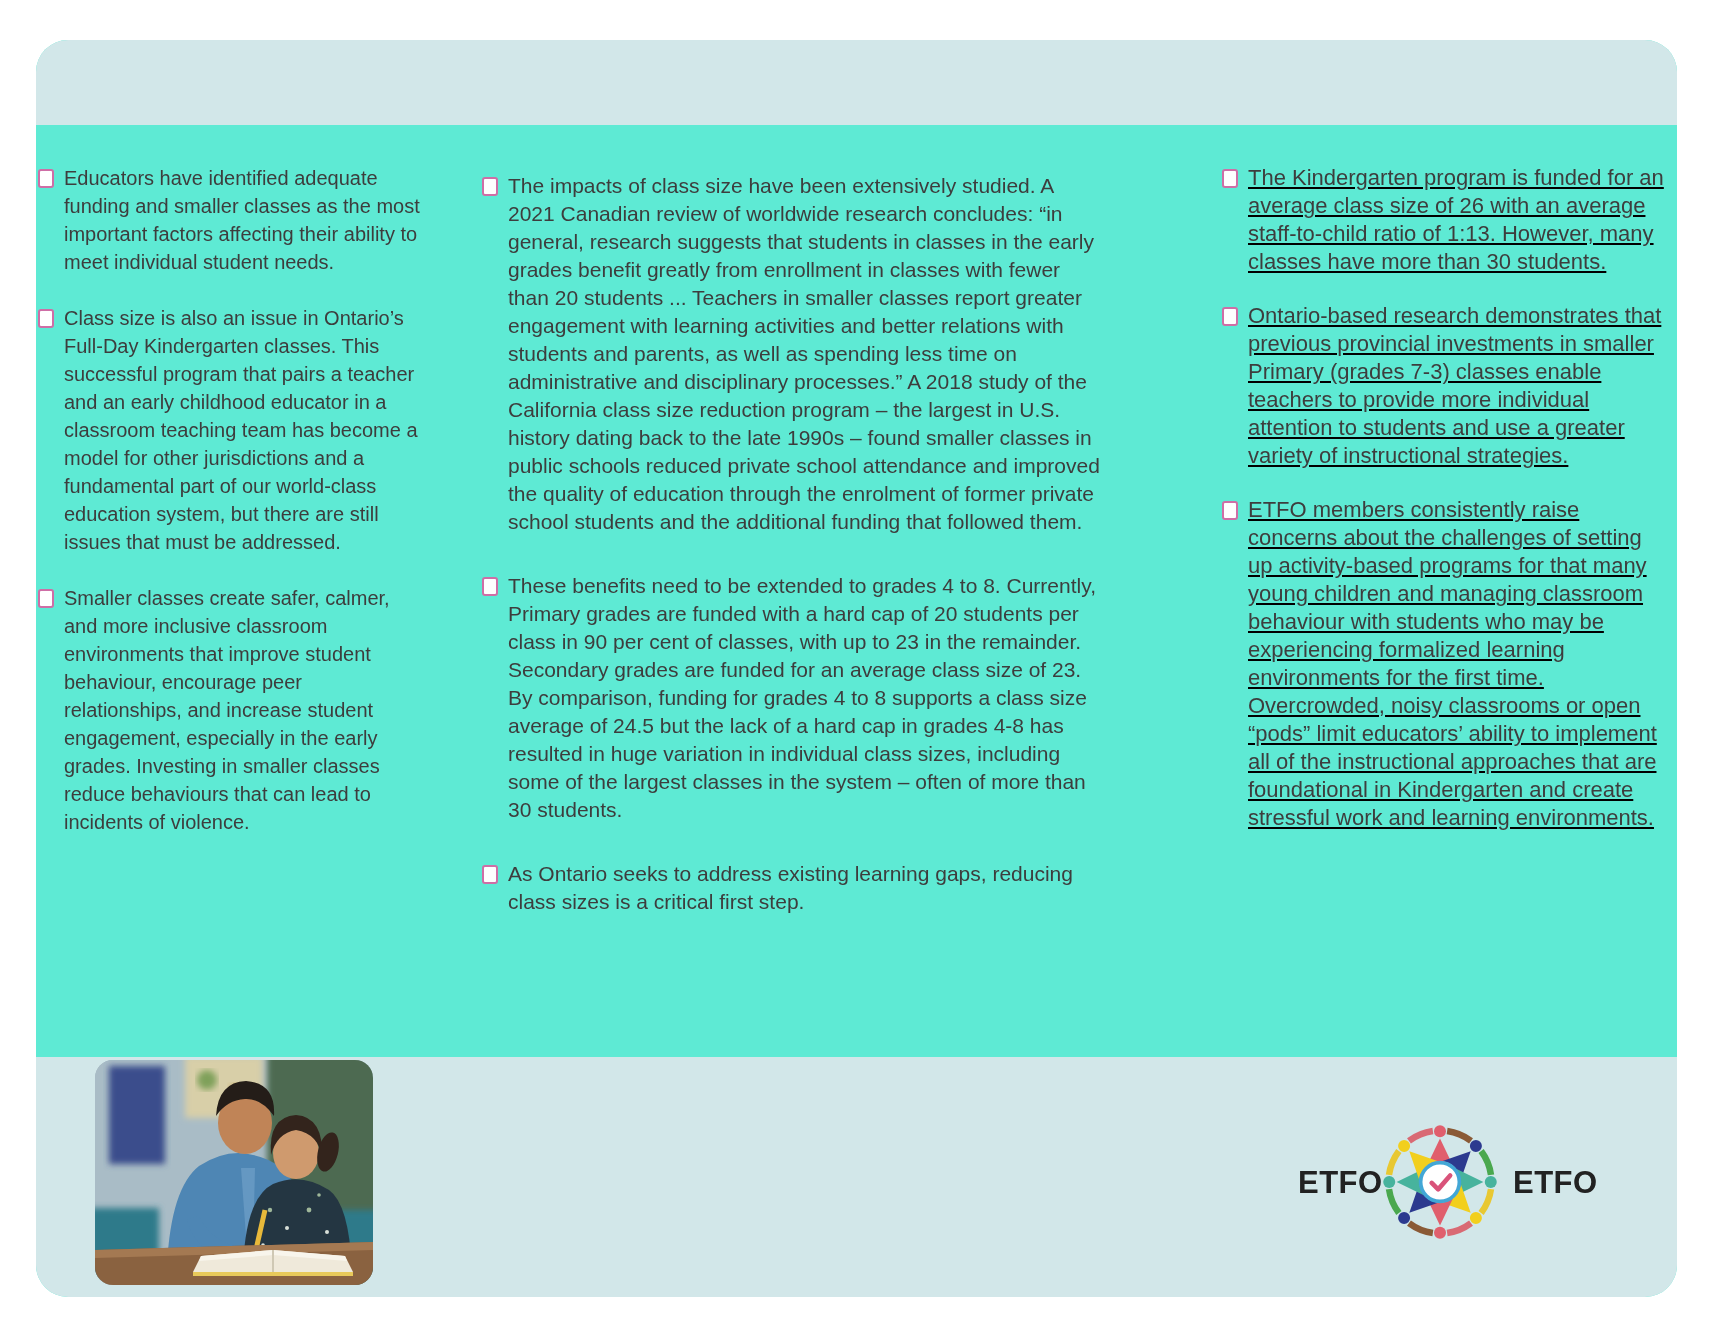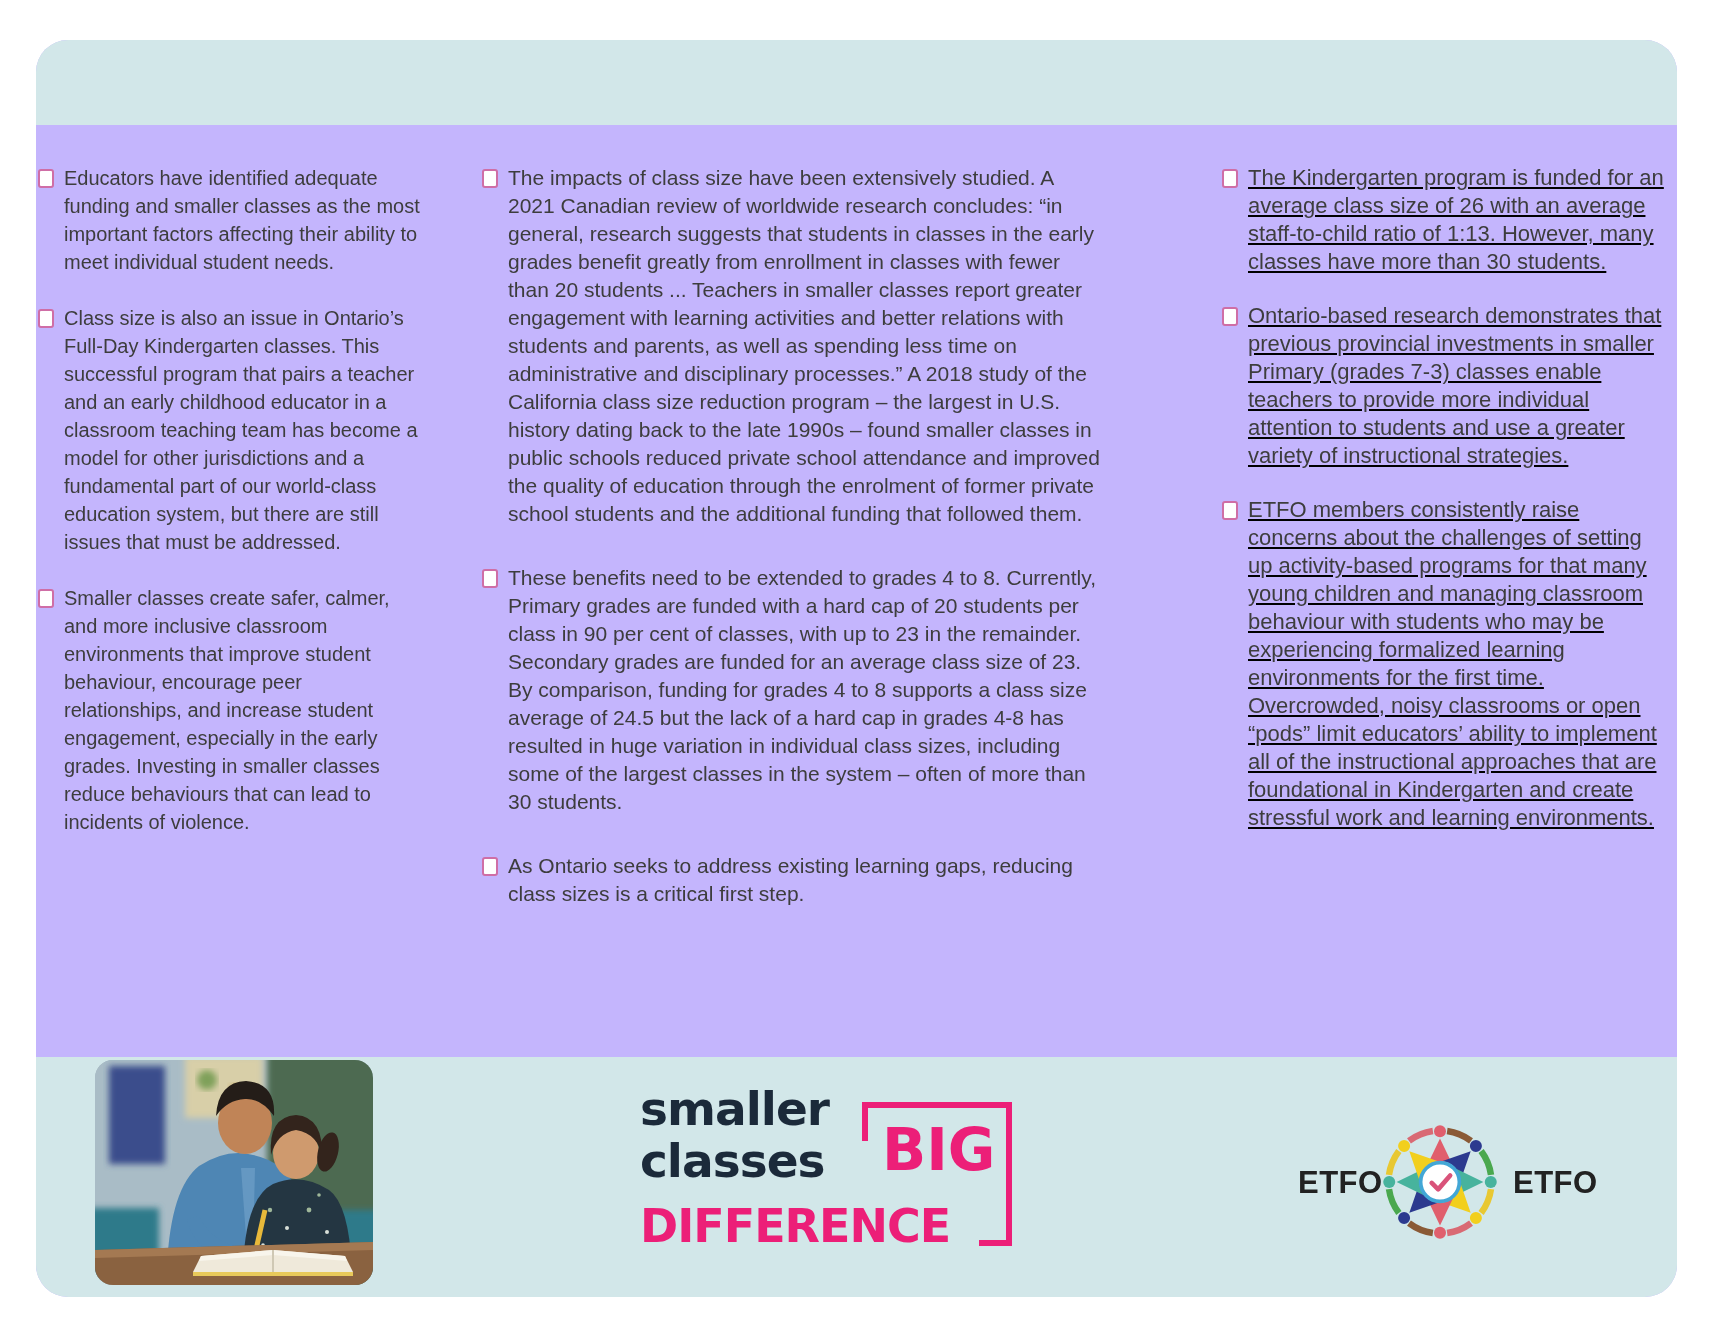--- a/index.html
+++ b/index.html
@@ -3,36 +3,36 @@
 <meta charset="utf-8">
 <style>
   * { margin:0; padding:0; box-sizing:border-box; }
   html,body { background:#ffffff; }
   .page {
     position:relative; width:1712px; height:1338px; background:#ffffff;
     font-family:"Liberation Sans", sans-serif; overflow:hidden;
   }
   .card {
     position:absolute; left:36px; top:40px; width:1641px; height:1257px;
-    background:#c4b5fd; border-radius:32px; overflow:hidden;
+    background:#5eead4; border-radius:32px; overflow:hidden;
   }
   .band-top {
     position:absolute; left:0; top:0; width:100%; height:85px;
     background:#d2e7e9;
   }
   .band-bottom {
     position:absolute; left:0; bottom:0; width:100%; height:240px;
     background:#d2e7e9;
   }
   .col { position:absolute; top:124px; }
   .col1 { left:2px;    width:382px; }
   .col2 { left:446px;  width:620px; }
   .col3 { left:1186px; width:448px; }
   .bullet { display:flex; align-items:flex-start; margin-bottom:28px; }
-  .col2 .bullet { margin-bottom:36px; }
+  .col2 .bullet { margin-bottom:36px;margin-top:8px; }
   .col3 .bullet { margin-bottom:26px;text-decoration:underline; }
   .chk {
     flex:0 0 auto; width:16px; height:19px; margin:5px 10px 0 0;
     border:2px solid #cf6ea6; border-radius:3px; background:#ffffff;
   }
   .btext { color:#3d3d3d; line-height:28px; }
   .col1 .btext { font-size:20px; }
   .col2 .btext { font-size:21px; }
   .col3 .btext { font-size:22px; }
 
@@ -169,29 +169,20 @@
           <path d="M0 190 L278 182 L278 225 L0 225 Z" fill="#8a6240"></path>
           <path d="M0 190 L278 182 L278 190 L0 198 Z" fill="#a47952"></path>
 
           <path d="M106 196 L178 190 L250 196 L258 212 L98 212 Z" fill="#efe9da"></path>
           <path d="M106 196 L178 190 L250 196 L252 201 L178 195 L104 201 Z" fill="#f8f5ec"></path>
           <path d="M98 212 L258 212 L258 216 L98 216 Z" fill="#e8c95a"></path>
           <line x1="178" y1="190" x2="178" y2="212" stroke="#cfc8b4" stroke-width="2"></line>
         </svg>
       </div>
 
-      <div class="logo">
-        <div class="logo-word w1">smaller</div>
-        <div class="logo-word w2">classes</div>
-        <svg class="logo-bracket" width="156" height="150" viewBox="0 0 156 150">
-          <polyline points="6,42 6,6 150,6 150,144 120,144" fill="none" stroke="#ec1f78" stroke-width="6"></polyline>
-        </svg>
-        <div class="logo-big">BIG</div>
-        <div class="logo-diff">DIFFERENCE</div>
-      </div>
 
       <div class="org-label org-left">ETFO</div>
       <div class="emblem">
         <svg width="120" height="120" viewBox="-65 -65 130 130" xmlns="http://www.w3.org/2000/svg">
           <g>
 
             <g fill="#e05f6d" transform="rotate(0)">
                 <circle cy="-55" r="6.5"></circle>
                 <path d="M0 -47 L14 -18 Q0 -27 -14 -18 Z"></path>
               </g>

